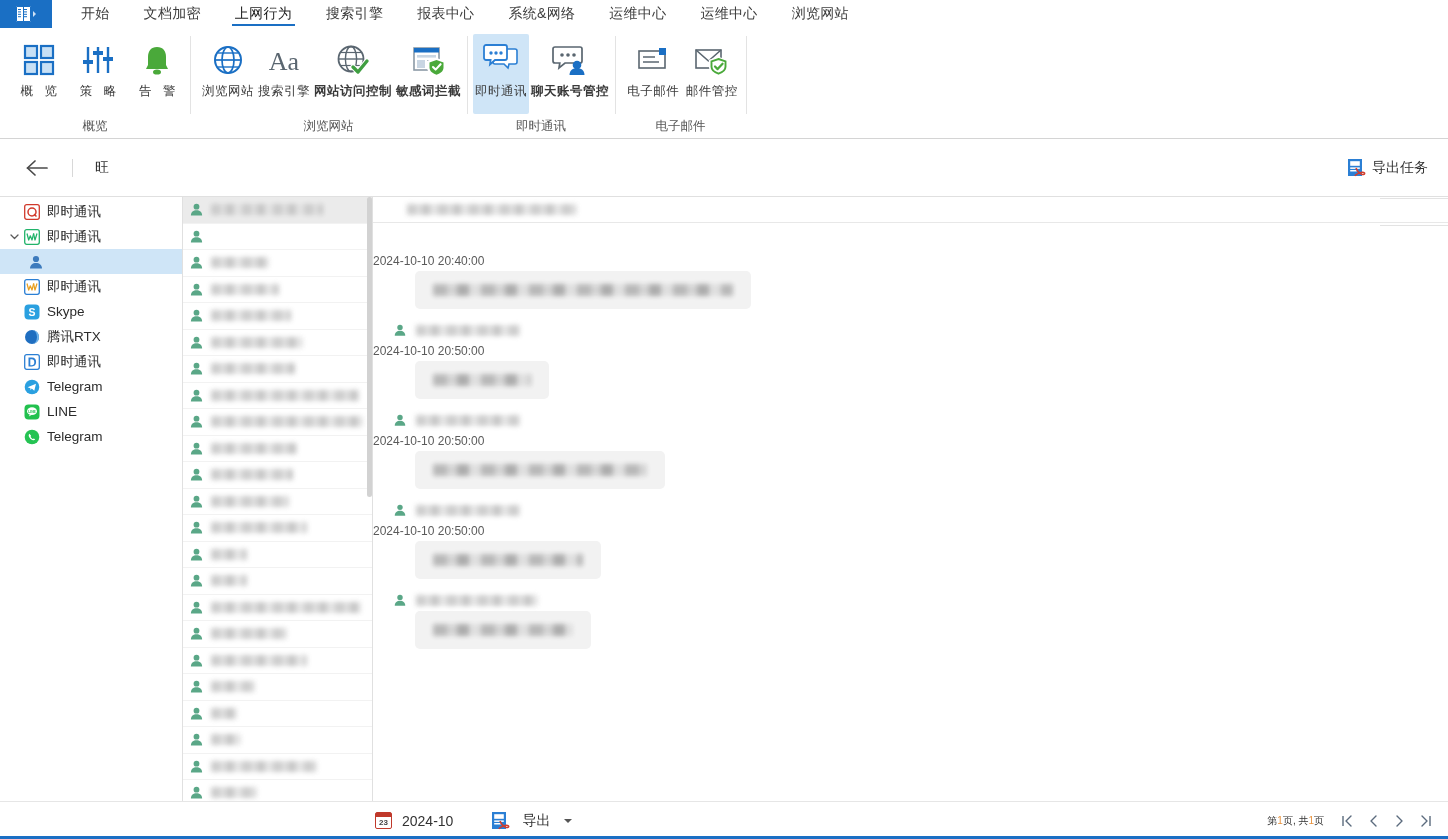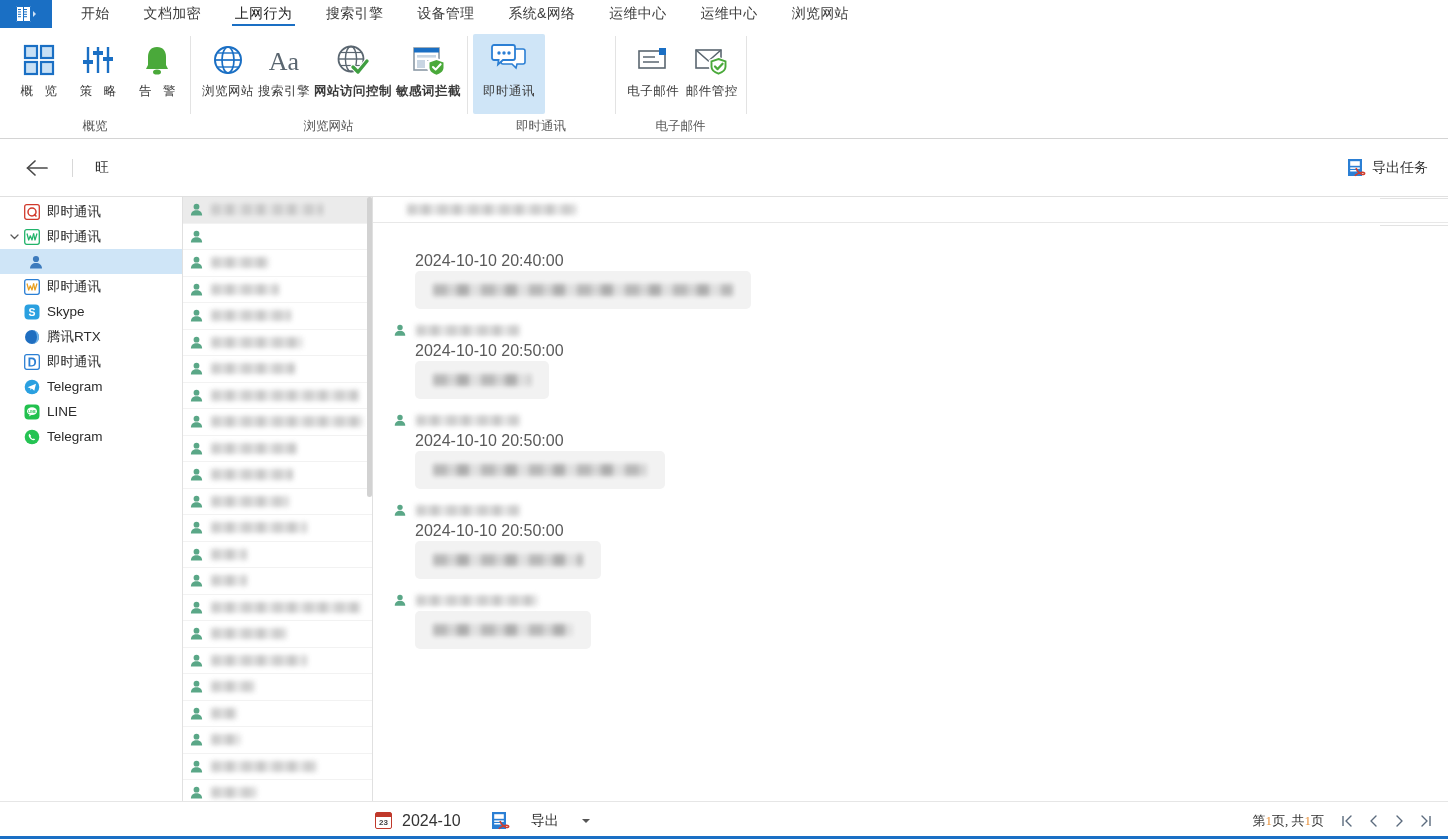--- a/index.html
+++ b/index.html
@@ -131,21 +131,21 @@
   .chat-head{
     height:26px; flex:0 0 26px; display:flex; align-items:center; padding-left:34px;
     border-bottom:1px solid #e8e8e8;
   }
   .chat-head .blur-name{ width:170px; height:11px; }
   .chat-scroll{ flex:1; overflow:hidden; padding:6px 0 0 0; position:relative; }
 
   .msg{ padding:0 0 6px 0; position:relative; }
   .msg-top{ display:flex; align-items:center; gap:9px; padding-left:20px; height:22px; }
   .msg-top .blur-name{ width:104px; height:11px; }
-  .msg-time{ font-size:16px; color:#5a5a5a; padding-left:42px; line-height:20px; }
+  .msg-time{ font-size:12px; color:#5a5a5a; line-height:20px; }
   .bubble{
     margin-left:42px; background:#f2f2f2; border-radius:5px; display:inline-block;
     padding:13px 18px; min-width:120px;
   }
   .blur-line{
     height:12px; border-radius:1px;
     background:repeating-linear-gradient(90deg,#b6b6b6 0 14px,#d3d3d3 14px 24px,#a9a9a9 24px 36px,#dedede 36px 48px);
     filter:blur(2.6px); opacity:.95;
   }
 
@@ -159,26 +159,26 @@
   }
   .foot-left{ display:flex; align-items:center; gap:10px; }
   .cal-ico{
     width:17px;height:17px;border:1.6px solid #c0392b;border-radius:2px;position:relative;
     display:flex;align-items:flex-end;justify-content:center; background:#fff;
   }
   .cal-ico:before{
     content:""; position:absolute; top:-0px; left:-0px; right:-0px; height:4px; background:#c0392b;
   }
   .cal-ico span{ font-size:8px; color:#444; line-height:11px; font-weight:bold; }
-  .foot-date{ font-size:16px; color:#333; margin-right:20px; }
-  .export-btn{ display:flex; align-items:center; gap:21px; cursor:pointer; }
+  .foot-date{ font-size:14px; color:#333; margin-right:28px; }
+  .export-btn{ display:flex; align-items:center; gap:12px; cursor:pointer; }
   .export-btn .lbl{ font-size:14px; color:#333; }
   .caret-dn{ width:0;height:0;border-left:4px solid transparent;border-right:4px solid transparent;border-top:4px solid #555; margin-left:2px;}
   .pager{ margin-left:auto; display:flex; align-items:center; gap:4px; padding-right:12px; }
-  .pg-text{ font-size:13px; color:#333; margin-right:8px;font-family:Liberation Serif, serif; }
+  .pg-text{ font-size:10px; color:#333; margin-right:8px; }
   .pg-text .num{ color:#e8913a; }
   .pg-btn{
     width:22px;height:24px;display:flex;align-items:center;justify-content:center;
     color:#5b6b7d; cursor:pointer; font-size:15px;
   }
   .footer-bottomline{ position:absolute; left:0; right:0; bottom:0; height:3px; background:#1a6fc4; }
 
   svg{ display:block; }
 </style>
 </head>
@@ -200,21 +200,21 @@
       <div class="menu-item">
           <span>文档加密</span>
         </div>
       <div class="menu-item active">
           <span>上网行为</span>
         </div>
       <div class="menu-item">
           <span>搜索引擎</span>
         </div>
       <div class="menu-item">
-          <span>设备管理</span>
+          <span>报表中心</span>
         </div>
       <div class="menu-item">
           <span>系统&amp;网络</span>
         </div>
       <div class="menu-item">
           <span>运维中心</span>
         </div>
       <div class="menu-item">
           <span>运维中心</span>
         </div>
@@ -327,20 +327,33 @@
           <div class="rib-ico">
             <svg width="36" height="34" viewBox="0 0 36 34">
               <path d="M12 6 h20 a2 2 0 0 1 2 2 v11 a2 2 0 0 1 -2 2 h-6 l-1 4 l-4 -4 h-9 a2 2 0 0 1 -2 -2 v-11 a2 2 0 0 1 2 -2 z" fill="#fff" stroke="#2b7fd4" stroke-width="1.6"></path>
               <path d="M3 2 h19 a2 2 0 0 1 2 2 v11 a2 2 0 0 1 -2 2 h-10 l-5 4.5 l0.6 -4.5 h-4.6 a2 2 0 0 1 -2 -2 v-11 a2 2 0 0 1 2 -2 z" fill="#fff" stroke="#2b7fd4" stroke-width="1.8"></path>
               <circle cx="8" cy="10" r="1.7" fill="#2b7fd4"></circle>
               <circle cx="13" cy="10" r="1.7" fill="#2b7fd4"></circle>
               <circle cx="18" cy="10" r="1.7" fill="#2b7fd4"></circle>
             </svg>
           </div>
           <div class="rib-txt">即时通讯</div>
+        </div>
+        <div class="rib-btn xwide">
+          <div class="rib-ico">
+            <svg width="36" height="34" viewBox="0 0 36 34">
+              <path d="M3 4 h25 a2 2 0 0 1 2 2 v12 a2 2 0 0 1 -2 2 h-15 l-6 5 l0.8 -5 h-4.8 a2 2 0 0 1 -2 -2 v-12 a2 2 0 0 1 2 -2 z" fill="#fff" stroke="#5a6670" stroke-width="1.7"></path>
+              <circle cx="10" cy="12" r="1.8" fill="#5a6670"></circle>
+              <circle cx="16" cy="12" r="1.8" fill="#5a6670"></circle>
+              <circle cx="22" cy="12" r="1.8" fill="#5a6670"></circle>
+              <circle cx="25" cy="22" r="4.3" fill="#1a6fc4"></circle>
+              <path d="M17.5 32 c0 -4.6 3.4 -7 7.5 -7 c4.1 0 7.5 2.4 7.5 7 z" fill="#1a6fc4"></path>
+            </svg>
+          </div>
+          <div class="rib-txt">聊天账号管控</div>
         </div>
       </div>
       <div class="rib-label">即时通讯</div>
     </div>
 
     <div class="rib-group" style="width:131px">
       <div class="rib-row" style="padding-left:10px;gap:2px">
         <div class="rib-btn wide">
           <div class="rib-ico">
             <svg width="36" height="34" viewBox="0 0 36 34">

